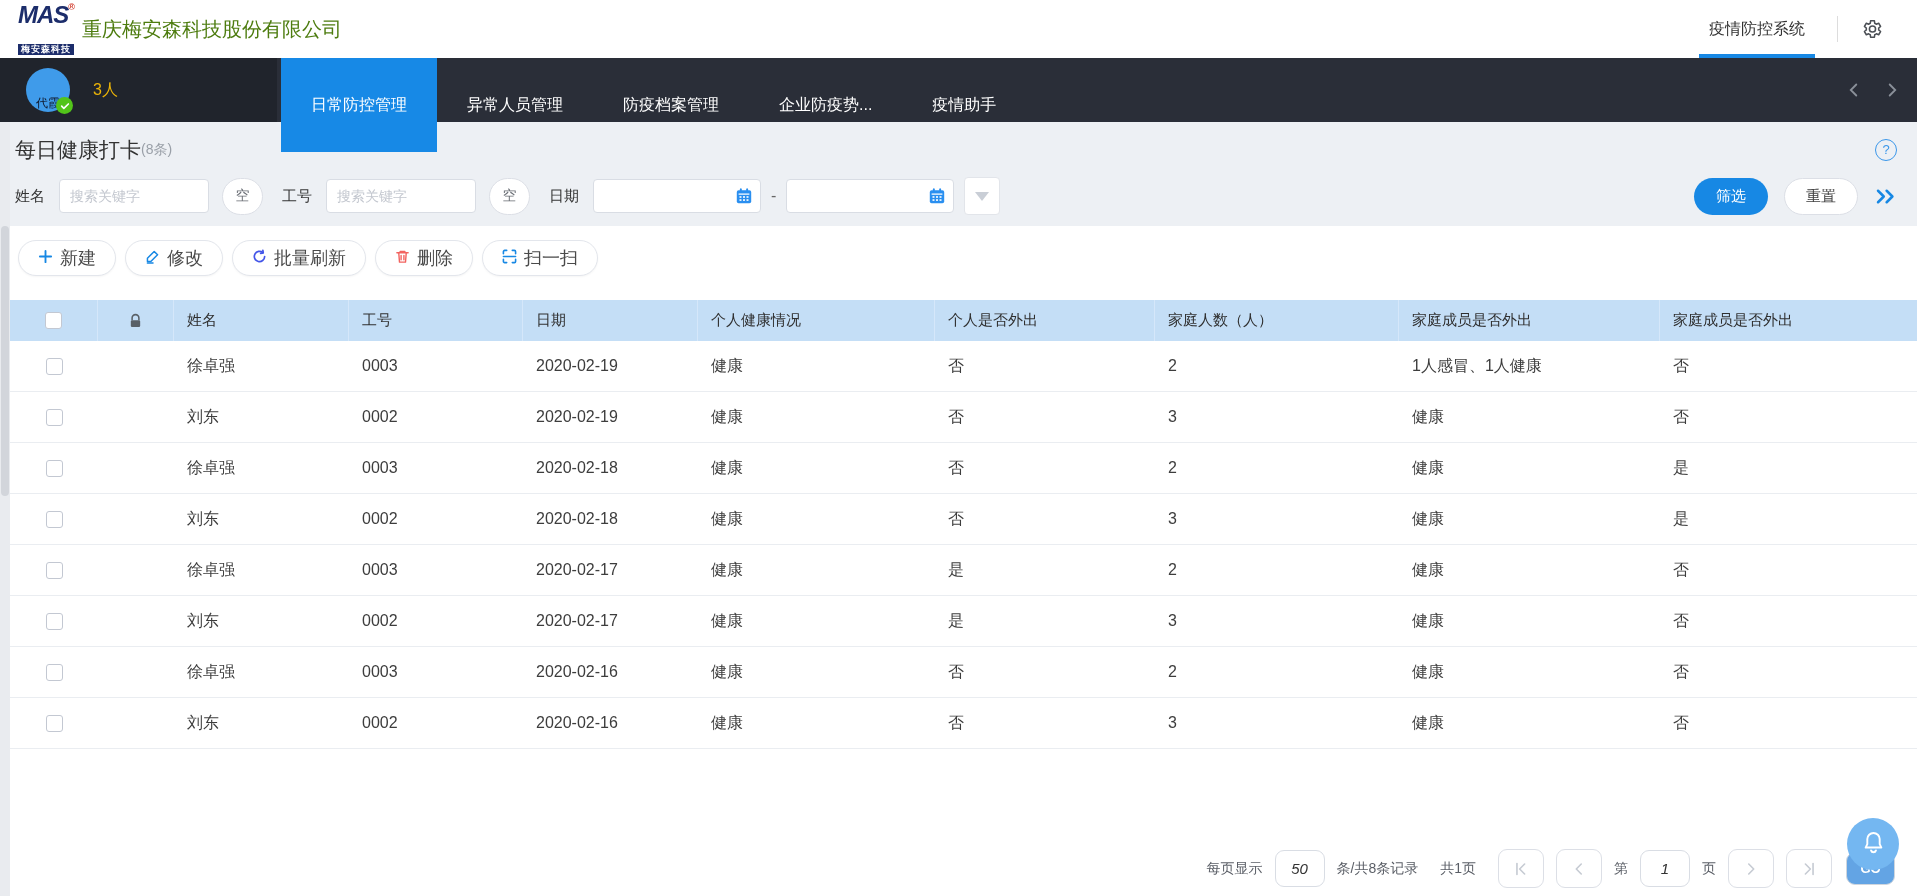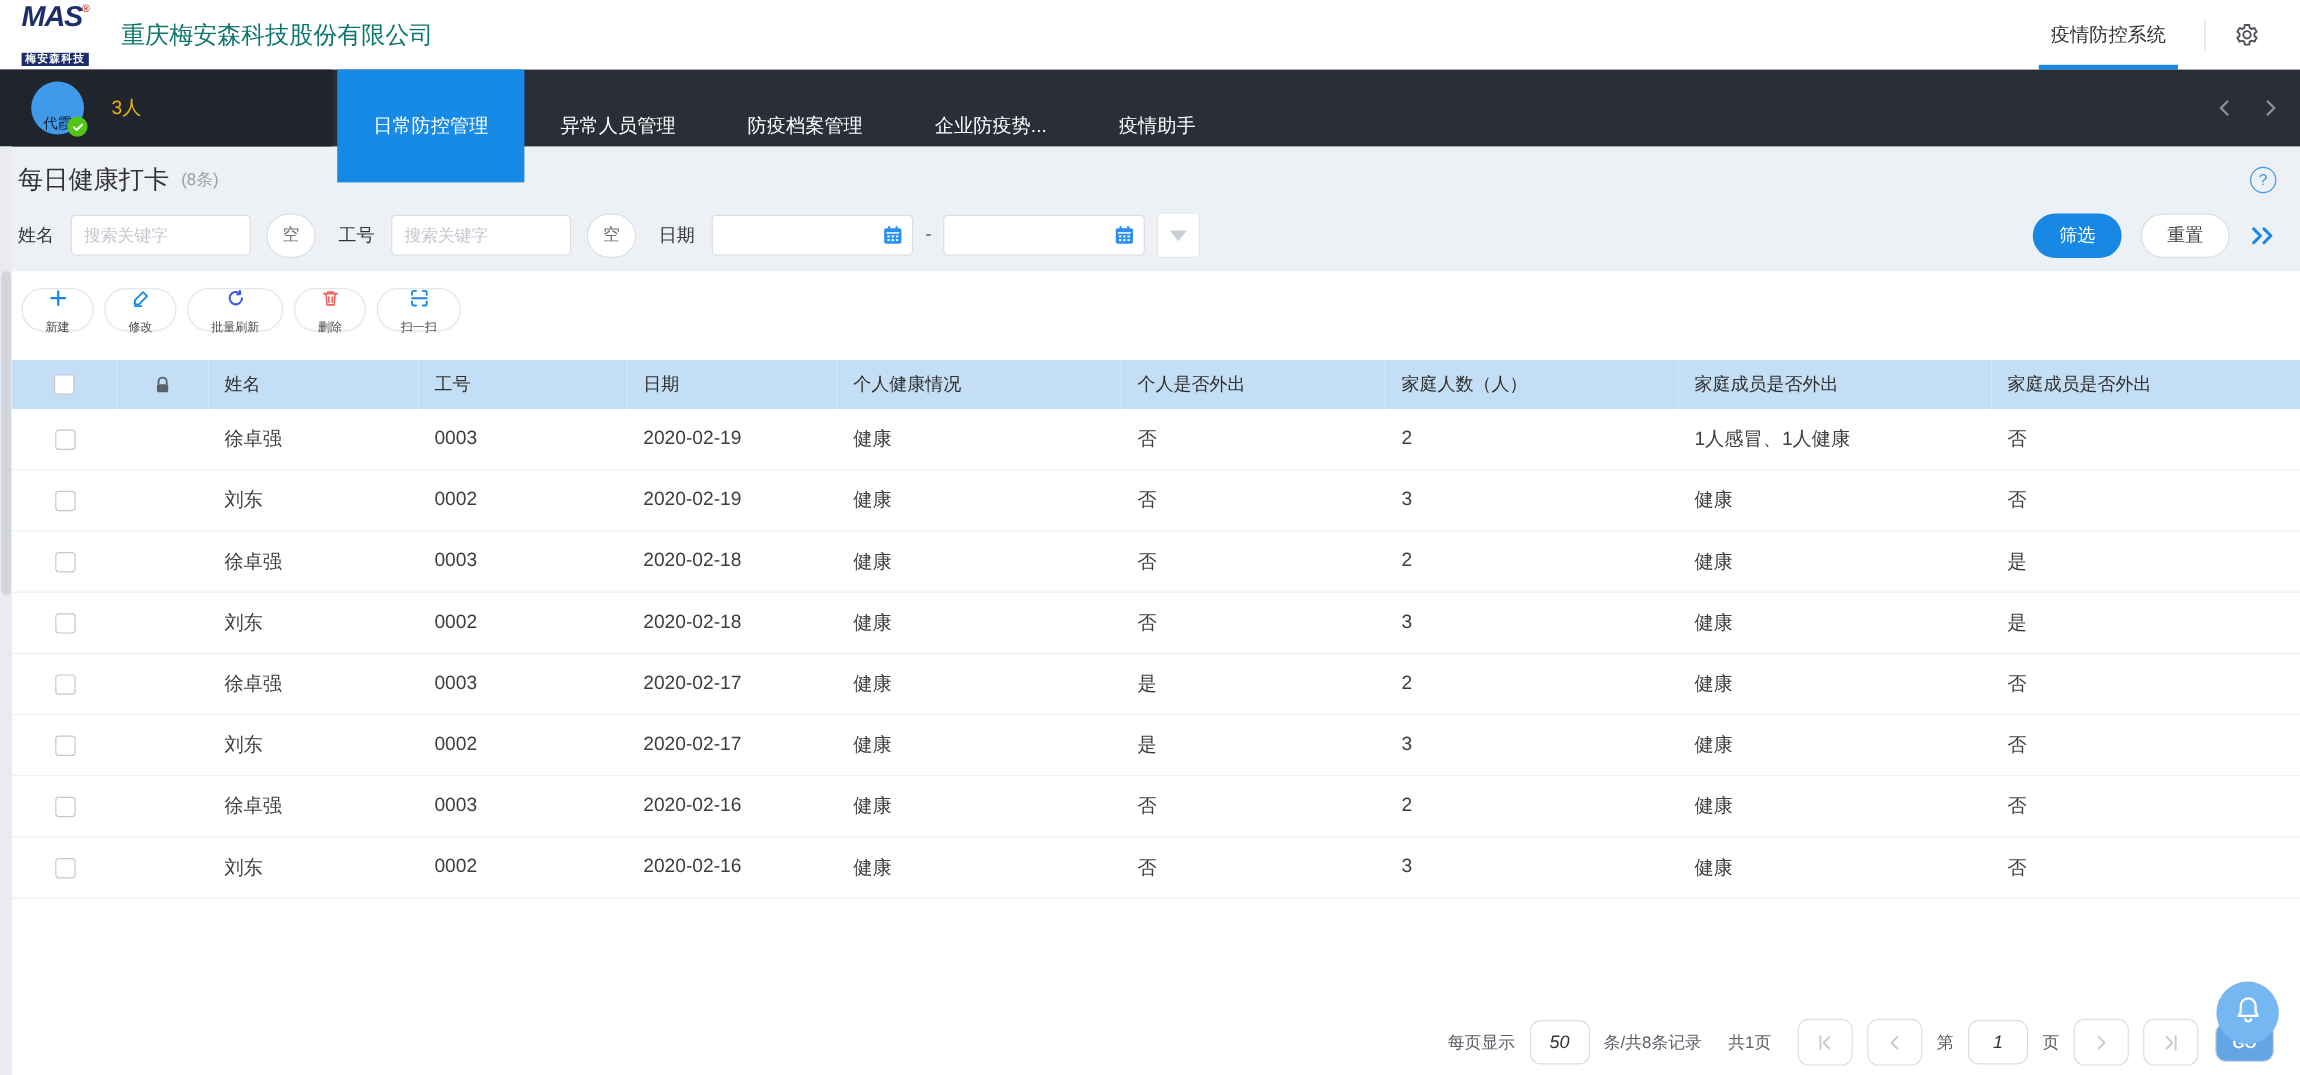--- a/index.html
+++ b/index.html
@@ -4,21 +4,21 @@
 <style>
   html,body{margin:0;padding:0;background:#dfe2e8;}
   .screen{position:relative;width:1917px;height:896px;background:#edf0f4;overflow:hidden;
     font-family:"Liberation Sans","DejaVu Sans",sans-serif;-webkit-font-smoothing:antialiased;}
   
   .topbar{position:absolute;top:0;left:0;right:0;height:58px;background:#fff;display:flex;align-items:center;padding:0 0 0 18px;box-sizing:border-box;}
   .logo{display:flex;flex-direction:column;align-items:center;line-height:1;gap:16px;}
   .logo-mas{font-style:italic;font-weight:900;font-size:24px;color:#1c2d6b;letter-spacing:-1px;}
   .logo-reg{font-size:9px;color:#d03a2b;vertical-align:top;font-style:normal;}
   .logo-sub{background:#1c2d6b;color:#fff;font-size:9px;padding:1px 3px;margin-top:1px;letter-spacing:1px;font-weight:bold;}
-  .company{margin-left:27px;font-size:20px;color:#0f766e;}
+  .company{margin-left:8px;font-size:20px;color:#4d7c0f;}
   .topbar-right{margin-left:auto;display:flex;align-items:center;height:100%;}
   .system-link{position:relative;height:100%;display:flex;align-items:center;padding:0 8px;font-size:16px;color:#333;cursor:pointer;}
   .system-underline{position:absolute;left:-2px;right:-2px;bottom:0;height:4px;background:#1788e4;}
   .v-divider{width:1px;height:26px;background:#ddd;margin:0 22px 0 24px;}
   .gear-wrap{margin-right:32px;display:flex;align-items:center;cursor:pointer;}
   
   .nav{position:absolute;top:58px;left:0;right:0;height:64px;background:#2a2e38;}
   .nav-left{position:absolute;left:0;top:0;width:277px;height:100%;background:#20242c;display:flex;align-items:center;}
   .avatar{position:relative;margin-left:26px;width:44px;height:44px;border-radius:50%;background:#3f9bea;color:#0f172a;font-size:12px;display:flex;align-items:flex-end;justify-content:center;cursor:pointer;}
   .avatar-badge{position:absolute;right:-3px;bottom:-2px;width:17px;height:17px;border-radius:50%;background:#52c41a;display:flex;align-items:center;justify-content:center;}
@@ -27,42 +27,42 @@
   .tab{height:100%;display:flex;align-items:center;padding:15px 30px;color:#fff;font-size:16px;cursor:pointer;white-space:nowrap;}
   .tab.active{background:#1789e6;}
   .nav-arrows{position:absolute;right:14px;top:0;height:100%;display:flex;align-items:center;gap:16px;}
   .nav-arrow{cursor:pointer;display:flex;align-items:center;}
   
   .content{position:absolute;top:122px;left:0;right:0;bottom:0;}
   .gutter{position:absolute;left:0;top:0;width:10px;height:100%;background:#e9ebef;}
   .gutter-thumb{width:8px;margin:104px auto 0;height:270px;background:#d2d5db;border-radius:4px;}
   .page-head{position:absolute;top:14px;left:15px;right:20px;display:flex;align-items:center;}
   .page-title{font-size:21px;color:#333;font-weight:400;}
-  .page-count{font-size:14px;color:#9aa0a8;margin-left:10px;}
+  .page-count{font-size:14px;color:#9aa0a8;}
   .help-icon{margin-left:auto;width:20px;height:20px;border:1px solid #3b97ea;border-radius:50%;color:#3b97ea;font-size:13px;line-height:20px;text-align:center;cursor:pointer;}
   
   .filter-row{position:absolute;top:54px;left:15px;right:20px;height:40px;display:flex;align-items:center;}
   .f-label{font-size:15px;color:#333;white-space:nowrap;}
   .txt-input{height:34px;width:150px;border:1px solid #d9dde4;border-radius:4px;background:#fff;font-size:14px;color:#333;padding:0 10px;outline:none;box-sizing:border-box;}
   .txt-input::placeholder{color:#c3c7cf;}
   .clear-btn{margin-left:13px;width:41px;height:37px;border:1px solid #dcdfe6;border-radius:19px;background:#fff;color:#6b6f76;font-size:14px;cursor:pointer;}
   .date-wrap{position:relative;width:168px;}
   .date-wrap .txt-input{width:168px;padding-right:32px;}
   .date-cal{position:absolute;right:8px;top:8px;pointer-events:none;}
   .dash{margin:0 10px;color:#666;}
   .caret-btn{margin-left:10px;width:34px;height:36px;border:1px solid #e2e5ea;border-radius:4px;background:#fff;display:flex;align-items:center;justify-content:center;cursor:pointer;}
   .caret-down{width:0;height:0;border-left:7px solid transparent;border-right:7px solid transparent;border-top:9px solid #c9ced6;}
   .filter-actions{margin-left:auto;display:flex;align-items:center;}
   .btn-primary{min-width:74px;height:37px;border:none;border-radius:19px;background:#1788e4;color:#fff;font-size:15px;cursor:pointer;}
   .btn-plain{min-width:74px;height:37px;margin-left:16px;border:1px solid #dcdfe6;border-radius:19px;background:#fff;color:#3d3d3d;font-size:15px;cursor:pointer;}
   .expand-chevrons{margin-left:16px;display:flex;align-items:center;cursor:pointer;}
   
   .panel{position:absolute;top:104px;left:10px;right:0;bottom:0;background:#fff;}
   .toolbar{position:absolute;top:14px;left:8px;display:flex;gap:9px;}
-  .tool-btn{height:36px;border-radius:18px;border:1px solid #e3e6ec;background:#fff;display:inline-flex;align-items:center;gap:7px;padding:0 19px;font-size:10px;color:#4a4a4a;cursor:pointer;box-shadow:0 1px 2px rgba(0,0,0,.04);flex-direction:column;}
+  .tool-btn{height:36px;border-radius:18px;border:1px solid #e3e6ec;background:#fff;display:inline-flex;align-items:center;gap:7px;padding:0 19px;font-size:18px;color:#4a4a4a;cursor:pointer;box-shadow:0 1px 2px rgba(0,0,0,.04);}
   
   .thead,.tr{display:grid;grid-template-columns:88px 76px 175px 174px 175px 237px 220px 244px 261px 257px;}
   .thead{position:absolute;top:74px;left:0;right:0;height:41px;background:#c4def6;}
   .tbody{position:absolute;top:115px;left:0;right:0;}
   .th{display:flex;align-items:center;padding-left:13px;font-size:15px;color:#2f2f2f;border-right:1px solid #d5e7fa;box-sizing:border-box;overflow:hidden;white-space:nowrap;}
   .th:last-child{border-right:none;}
   .tr{height:50px;border-bottom:1px solid #eaedf1;background:#fff;}
   .td{display:flex;align-items:center;padding-left:13px;font-size:16px;color:#3d3d3d;overflow:hidden;white-space:nowrap;}
   .col-check,.col-lock{justify-content:center;padding-left:0;}
   .checkbox{display:inline-block;width:17px;height:17px;border:1px solid #c3c8d2;border-radius:3px;background:#fff;cursor:pointer;box-sizing:border-box;}

